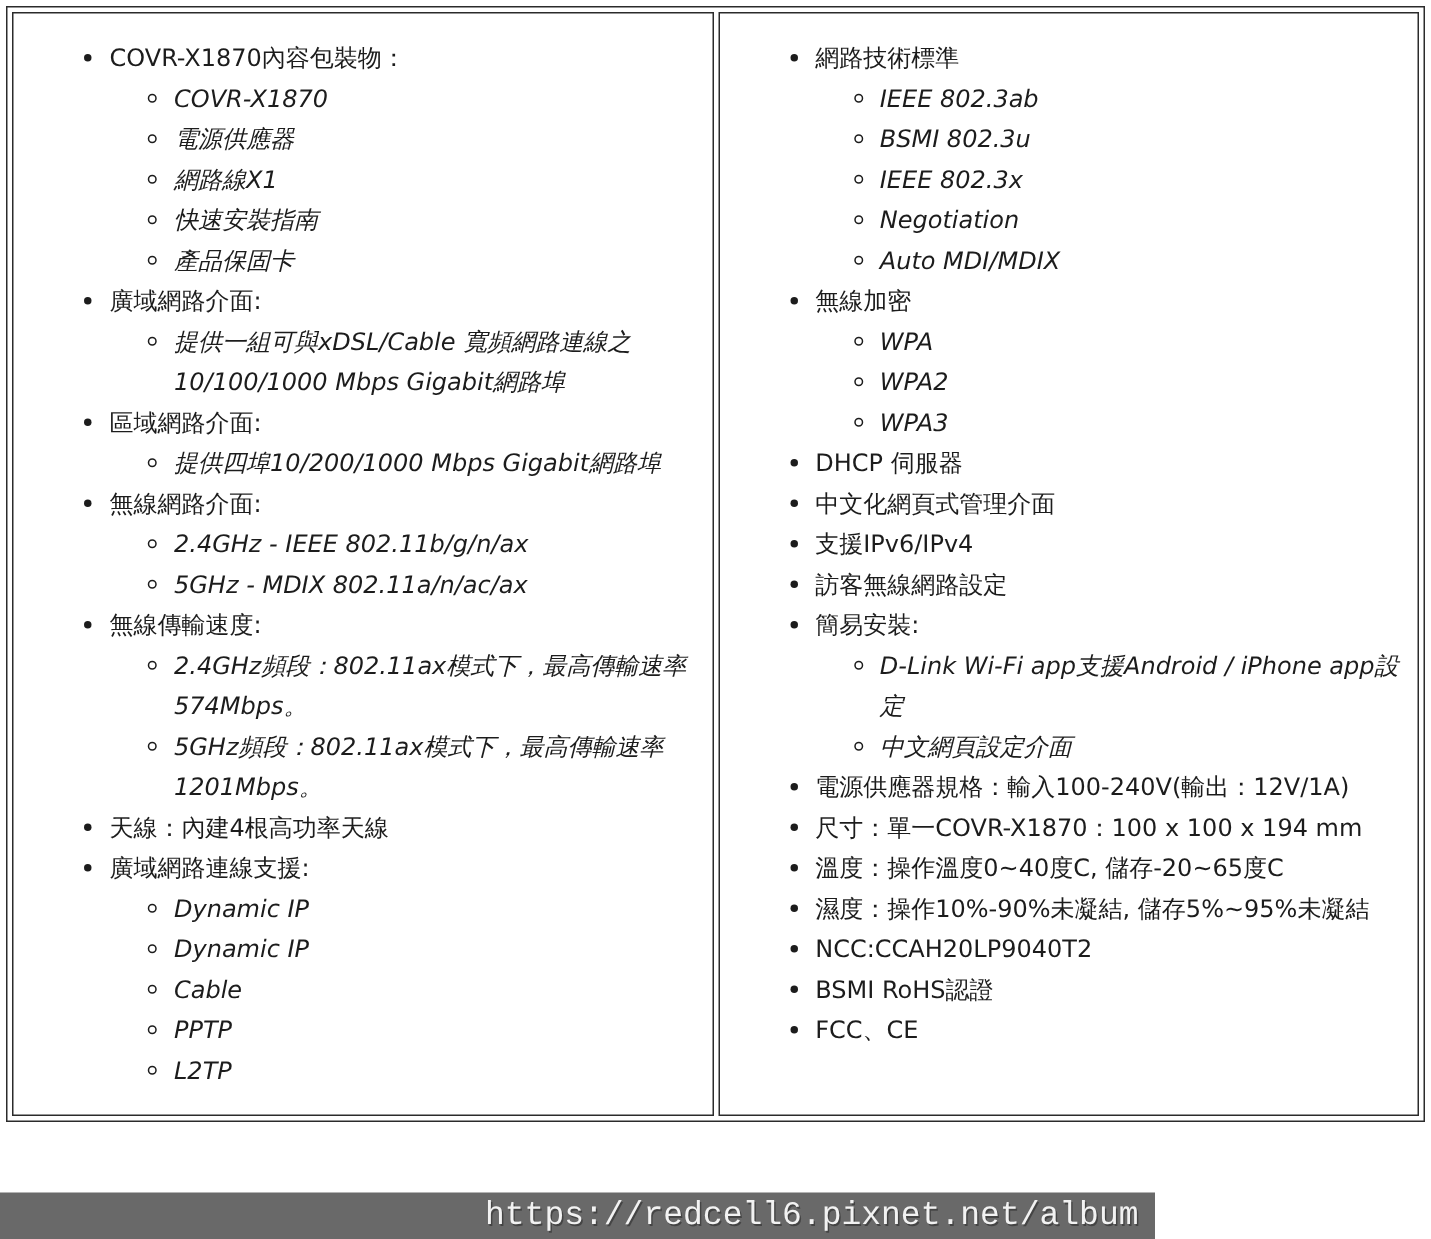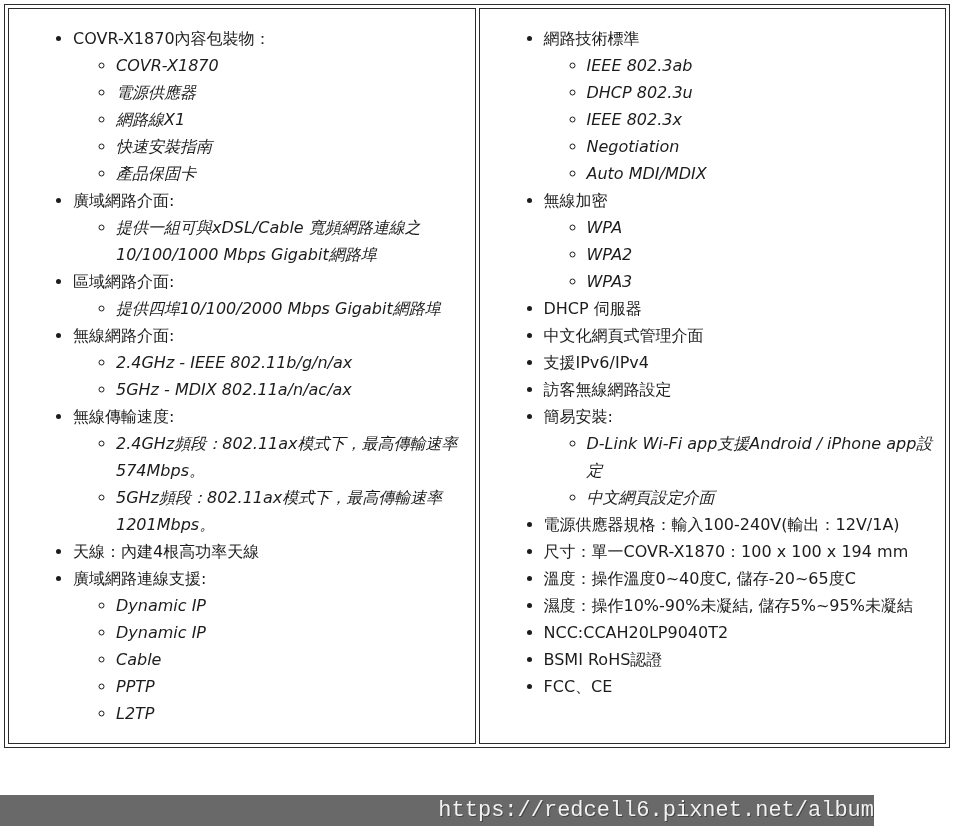--- a/index.html
+++ b/index.html
@@ -36,25 +36,25 @@
   ul.l2{
     margin:0;
     padding-left:43px;
     list-style-type:circle;
     font-style:italic;
   }
   ul li{margin:0;padding:0;}
   .watermark-bar{
     position:absolute;
     left:0;bottom:0;
-    width:874px;height:31px;
+    width:770px;height:31px;
     background:#696969;
     text-align:right;
     box-sizing:border-box;
-    padding-right:0;
+    padding-right:11px;
   }
   .watermark{
     font-family:"Liberation Mono","DejaVu Sans Mono",monospace;
     font-size:22px;
     line-height:31px;
     color:#f2f2f2;
     text-shadow:1px 1px 0 rgba(0,0,0,0.35);
     white-space:nowrap;
   }
 </style>
@@ -72,21 +72,21 @@
                   <li>COVR-X1870</li>
                   <li>電源供應器</li>
                   <li>網路線X1</li>
                   <li>快速安裝指南</li>
                   <li>產品保固卡</li>
                 </ul></li>
               <li>廣域網路介面:<ul class="l2">
                   <li>提供一組可與xDSL/Cable 寬頻網路連線之10/100/1000 Mbps Gigabit網路埠</li>
                 </ul></li>
               <li>區域網路介面:<ul class="l2">
-                  <li>提供四埠10/100/2000 Mbps Gigabit網路埠</li>
+                  <li>提供四埠10/200/1000 Mbps Gigabit網路埠</li>
                 </ul></li>
               <li>無線網路介面:<ul class="l2">
                   <li>2.4GHz - IEEE 802.11b/g/n/ax</li>
                   <li>5GHz - MDIX 802.11a/n/ac/ax</li>
                 </ul></li>
               <li>無線傳輸速度:<ul class="l2">
                   <li>2.4GHz頻段：802.11ax模式下，最高傳輸速率574Mbps。</li>
                   <li>5GHz頻段：802.11ax模式下，最高傳輸速率1201Mbps。</li>
                 </ul></li>
               <li>天線：內建4根高功率天線</li>
@@ -96,21 +96,21 @@
                   <li>Cable</li>
                   <li>PPTP</li>
                   <li>L2TP</li>
                 </ul></li>
             </ul>
           </td>
       <td class="cell">
             <ul class="l1">
               <li>網路技術標準<ul class="l2">
                   <li>IEEE 802.3ab</li>
-                  <li>DHCP 802.3u</li>
+                  <li>BSMI 802.3u</li>
                   <li>IEEE 802.3x</li>
                   <li>Negotiation</li>
                   <li>Auto MDI/MDIX</li>
                 </ul></li>
               <li>無線加密<ul class="l2">
                   <li>WPA</li>
                   <li>WPA2</li>
                   <li>WPA3</li>
                 </ul></li>
               <li>DHCP 伺服器</li>

